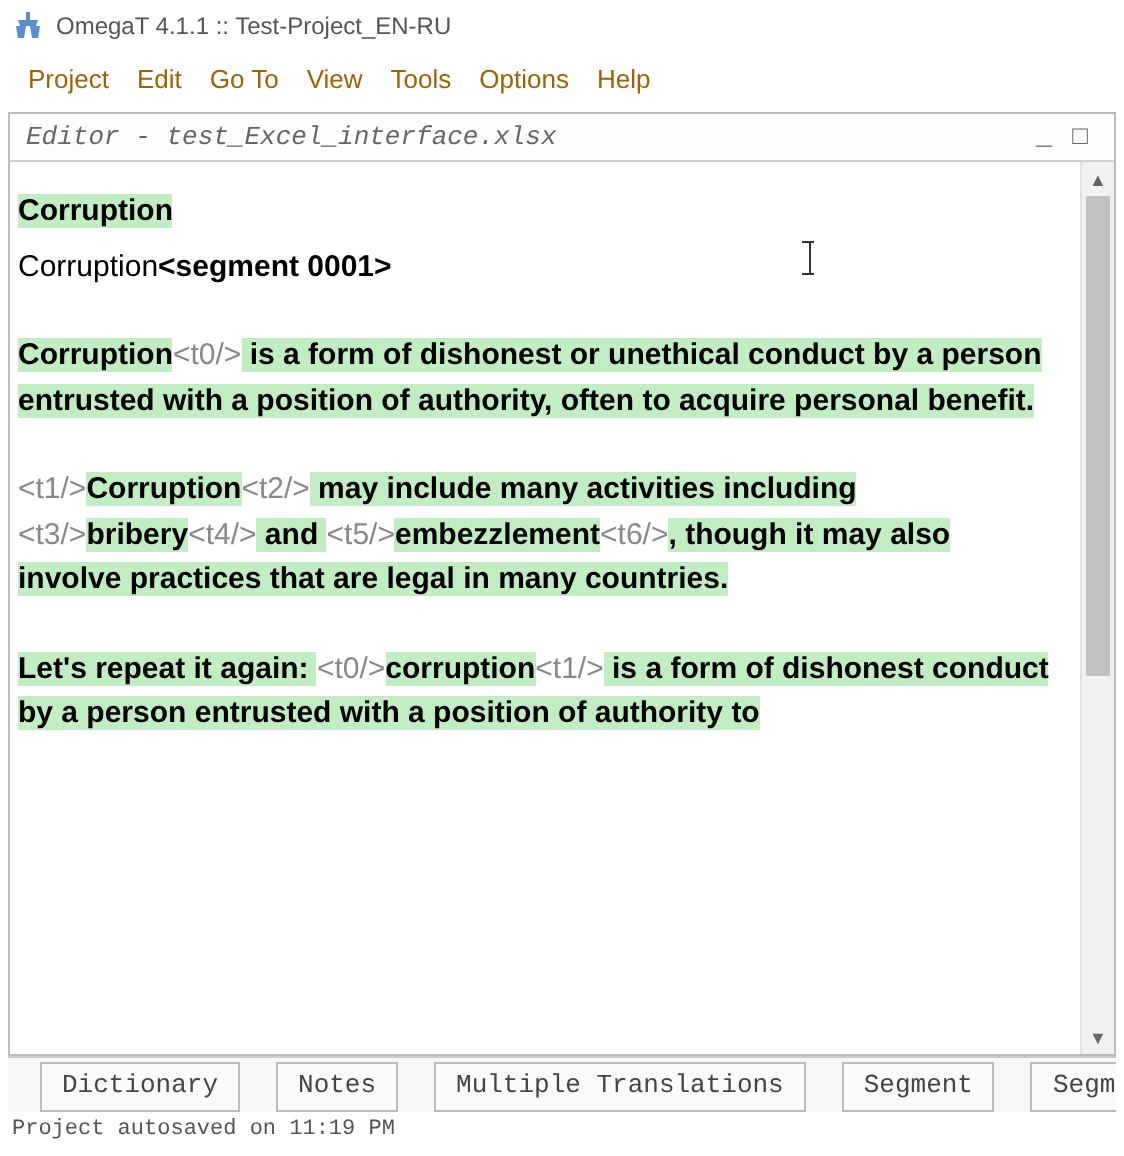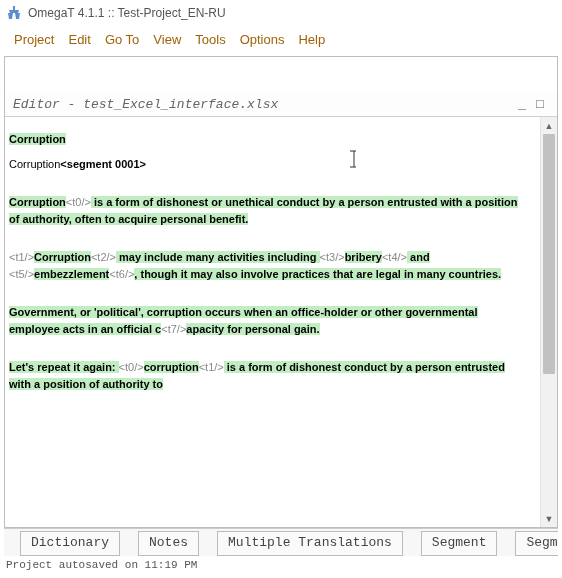--- a/index.html
+++ b/index.html
@@ -62,40 +62,39 @@
     height: 24px;
     background: #fdfdfd;
     border-bottom: 1px solid #d0d0d0;
     display: flex;
     align-items: center;
     padding: 0 8px;
     font-family: "Consolas", "Courier New", monospace;
     font-size: 13px;
     color: #666;
     font-style: italic;
-    margin-top: 36px;
   }
   .editor-header .title { flex: 1; }
   .editor-header .winbtn {
     width: 18px;
     text-align: center;
     color: #666;
     font-style: normal;
     cursor: default;
   }
   .editor-body-wrap {
     flex: 1;
     display: flex;
     overflow: hidden;
   }
   .editor-body {
     flex: 1;
     padding: 14px 12px 0 4px;
     font-family: Arial, sans-serif;
-    font-size: 11px;
+    font-size: 15px;
     line-height: 1.5;
     color: #000;
     font-weight: bold;
     overflow: hidden;
   }
   .editor-body p {
     margin: 0 0 22px 0;
   }
   .hl { background: #c2edc2; }
   .tag {
@@ -209,23 +208,20 @@
         </p>
 
         <p>
           <span class="hl">Corruption</span><span class="tag">&lt;t0/&gt;</span><span class="hl"> is a form of dishonest or unethical conduct by a person entrusted with a position of authority, often to acquire personal benefit.</span>
         </p>
 
         <p>
           <span class="tag">&lt;t1/&gt;</span><span class="hl">Corruption</span><span class="tag">&lt;t2/&gt;</span><span class="hl"> may include many activities including </span><span class="tag">&lt;t3/&gt;</span><span class="hl">bribery</span><span class="tag">&lt;t4/&gt;</span><span class="hl"> and </span><span class="tag">&lt;t5/&gt;</span><span class="hl">embezzlement</span><span class="tag">&lt;t6/&gt;</span><span class="hl">, though it may also involve practices that are legal in many countries.</span>
         </p>
 
-        <p>
-          <span class="hl">Government, or 'political', corruption occurs when an office-holder or other governmental employee acts in an official c</span><span class="tag">&lt;t7/&gt;</span><span class="hl">apacity for personal gain.</span>
-        </p>
 
         <p>
           <span class="hl">Let's repeat it again: </span><span class="tag">&lt;t0/&gt;</span><span class="hl">corruption</span><span class="tag">&lt;t1/&gt;</span><span class="hl"> is a form of dishonest conduct by a person entrusted with a position of authority to </span>
         </p>
 
       </div>
       <div class="scrollbar">
         <div class="arrow">▲</div>
         <div class="thumb"></div>
         <div class="arrow" style="position:absolute;bottom:0;width:100%;">▼</div>

